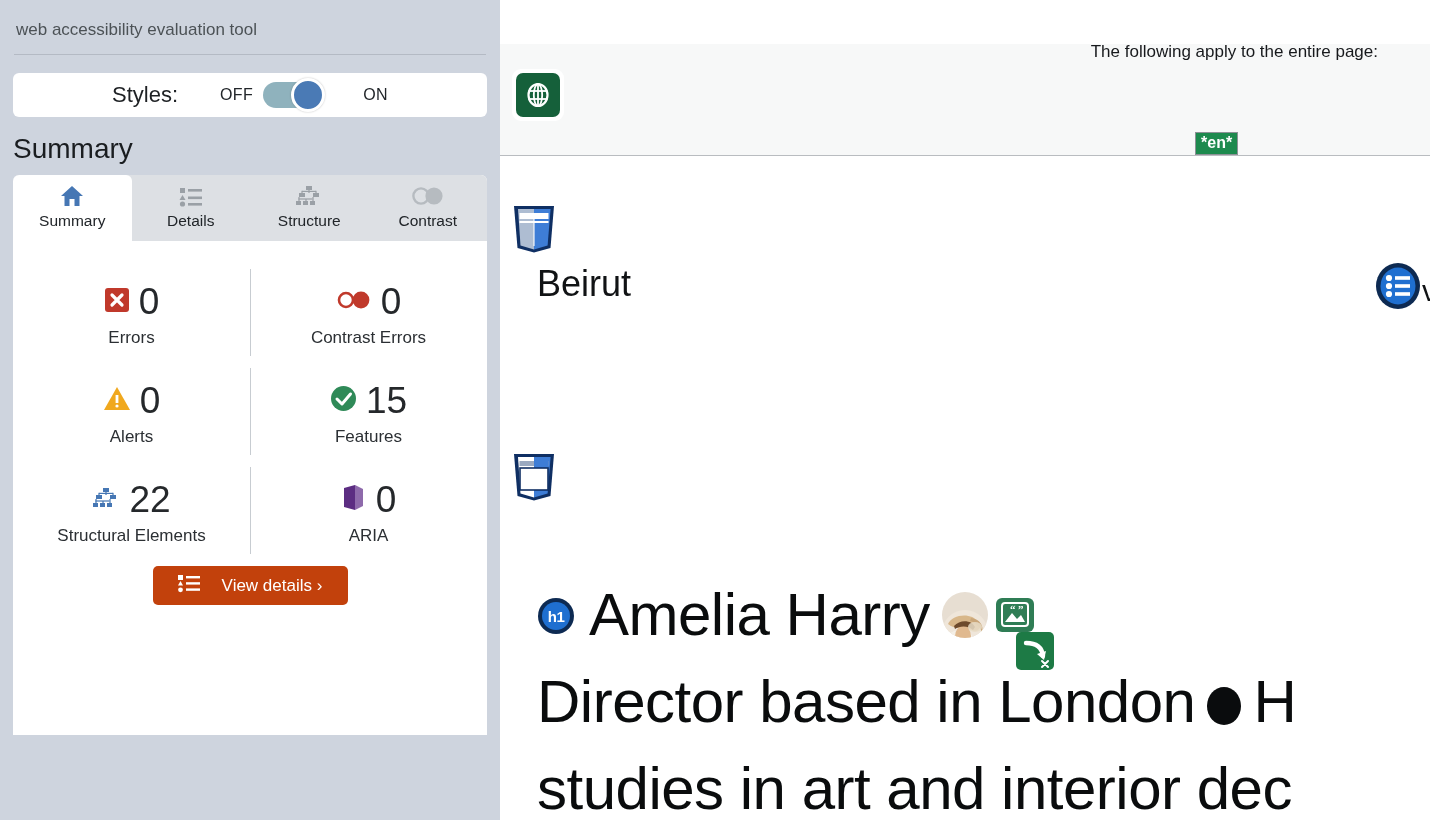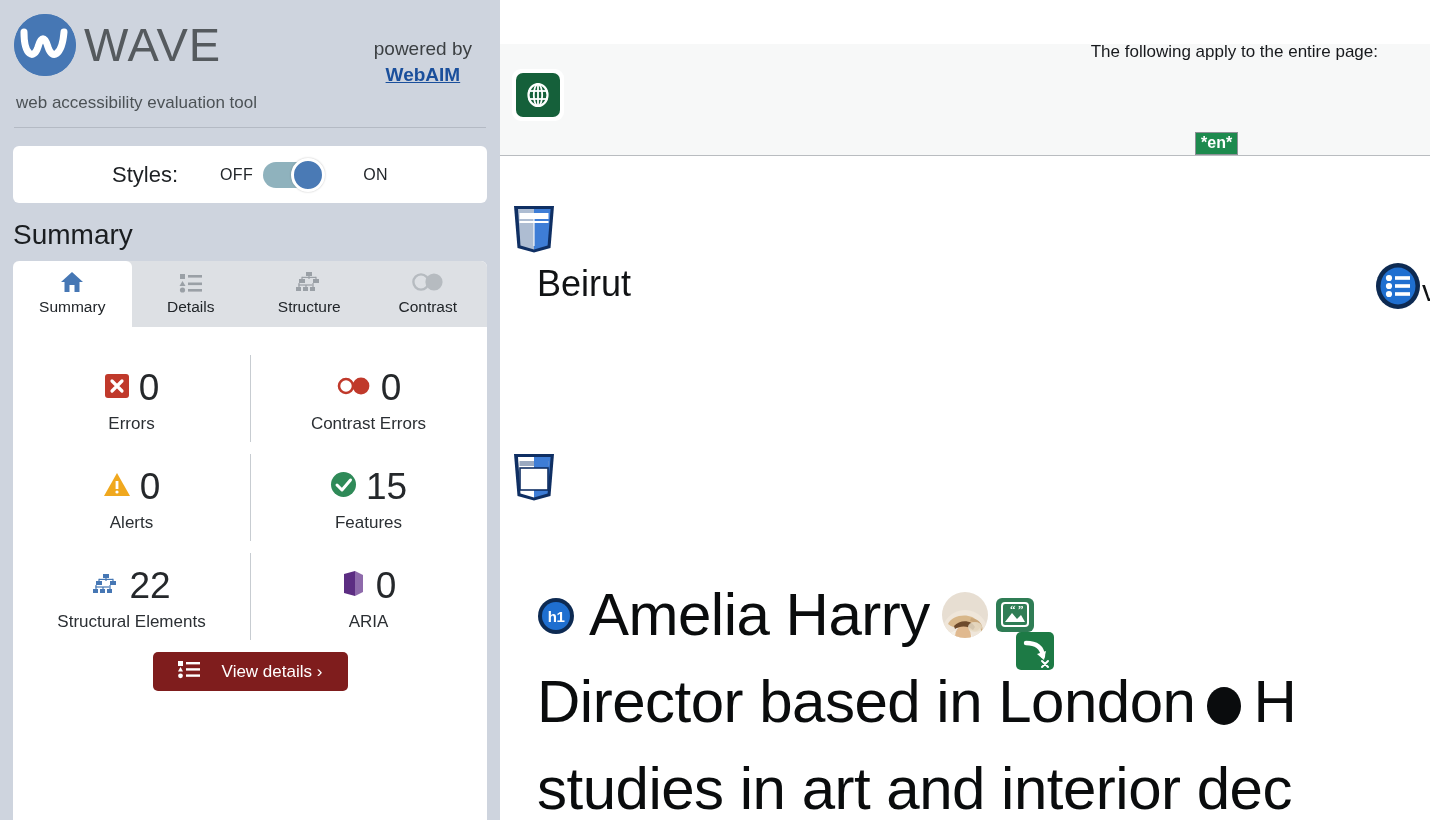--- a/index.html
+++ b/index.html
@@ -47,21 +47,21 @@
   }
   .hr-divider {
     height: 1px; background: #b4bac4;
     margin: 14px 0 0 0;
   }
 
   .styles-card {
     margin: 18px 13px 0 13px;
     background: #ffffff;
     border-radius: 6px;
-    height: 57px;
+    height: 44px;
     display: flex; align-items: center; justify-content: center;
     gap: 10px;
   }
   .styles-label { font-size: 22px; color: #1e2124; }
   .styles-off, .styles-on { font-size: 16px; color: #22262a; letter-spacing: .4px; margin-left: 32px; }
   .toggle {
     width: 58px; height: 26px; border-radius: 13px;
     background: #8fb2bd; position: relative; cursor: pointer;
   }
   .toggle .knob {
@@ -106,21 +106,21 @@
     content: ""; position: absolute; left: 0; top: 6px; bottom: 6px;
     width: 1px; background: #c7ccd1;
   }
   .stat-top { display: flex; align-items: center; gap: 9px; }
   .stat-num { font-size: 37px; color: #25282b; font-weight: 400; line-height: 1; }
   .stat-label { font-size: 17px; color: #2b2f33; margin-top: 8px; }
 
   .details-btn {
     display: flex; align-items: center; justify-content: center; gap: 22px;
     width: 195px; height: 39px; margin: 6px auto 0 auto;
-    background: #7f1d1d; color: #ffffff;
+    background: #c2410c; color: #ffffff;
     border: none; border-radius: 5px;
     font-size: 17px; font-family: "Liberation Sans", sans-serif;
     cursor: pointer;
   }
 
   
   .content {
     flex: 1; height: 820px; position: relative;
     background: #ffffff; overflow: hidden; margin-top: 44px;
   }
@@ -206,33 +206,20 @@
   .sup-year { font-size: 0.62em; vertical-align: super; line-height: 1; margin-left: 8px;}
 </style>
 </head>
 <body>
 
 <div id="root">
 
   <aside class="sidebar">
 
     <div class="wave-header">
-      <div class="wave-logo-row">
-        <div class="wave-logo-mark">
-          <svg width="62" height="62" viewBox="0 0 62 62" aria-hidden="true">
-            <circle cx="31" cy="31" r="31" fill="#4677b4"></circle>
-            <path d="M10 18 C10 42, 20 46, 24 33 C27 22, 31 22, 34 33 C38 46, 48 42, 50 18" stroke="#ffffff" stroke-width="7" fill="none" stroke-linecap="round" stroke-linejoin="round"></path>
-          </svg>
-        </div>
-        <div class="wave-wordmark">WAVE</div>
-        <div class="wave-powered">
-          <span>powered by</span>
-          <a href="#">WebAIM</a>
-        </div>
-      </div>
       <div class="wave-tagline">web accessibility evaluation tool</div>
       <div class="hr-divider"></div>
     </div>
 
     <div class="styles-card">
       <span class="styles-label">Styles:</span>
       <span class="styles-off">OFF</span>
       <div class="toggle">
         <div class="knob"></div>
       </div>

